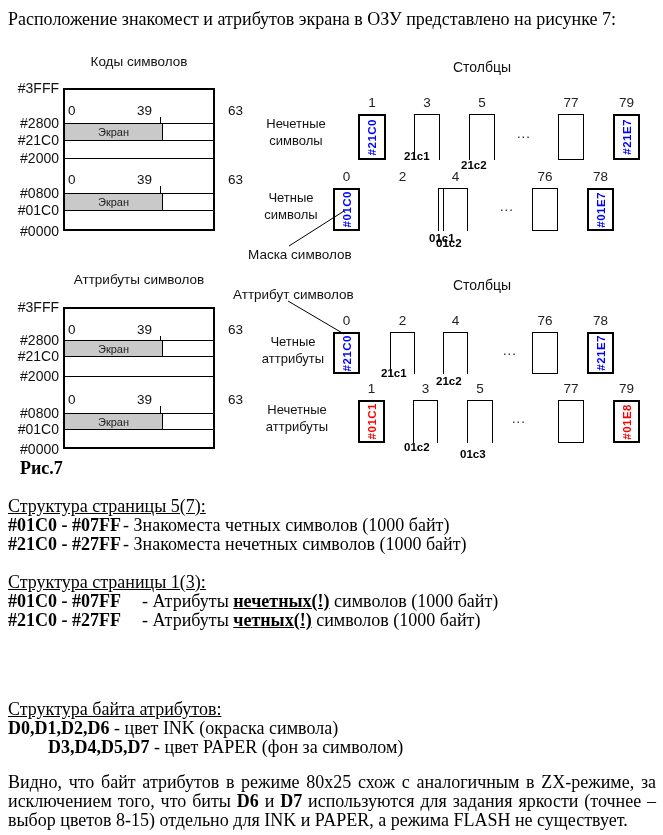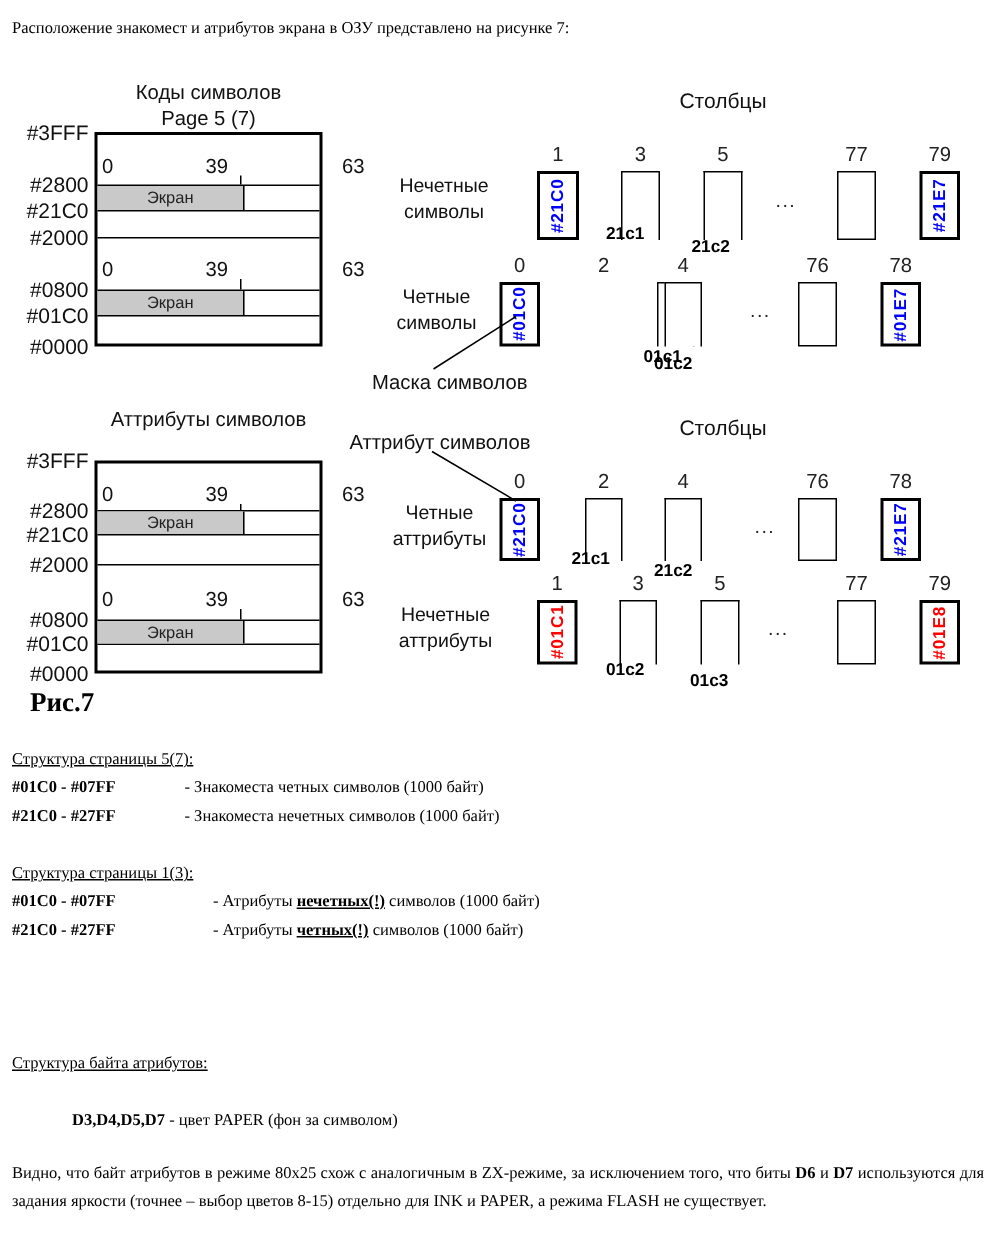--- a/index.html
+++ b/index.html
@@ -1,19 +1,19 @@
 <!DOCTYPE html>
 <html><head>
 <meta charset="utf-8">
 <style>
   html,body{margin:0;padding:0;background:#ffffff;}
   #page{position:relative;width:663px;height:835px;background:#fff;color:#000;
         font-family:"Liberation Serif",serif;overflow:hidden;}
   .abs{position:absolute;}
-  .serif{font-family:"Liberation Serif",serif;font-size:11px;line-height:19px;}
+  .serif{font-family:"Liberation Serif",serif;font-size:18px;line-height:19px;}
   .heading{text-decoration:underline;}
   .addr-line{display:flex;}
   .addr-part{font-weight:bold;}
   .just{text-align:justify;}
   .fig-label{font-family:"Liberation Sans",sans-serif;font-size:13.5px;color:#111;white-space:nowrap;}
   .row-label{font-family:"Liberation Sans",sans-serif;font-size:13px;color:#111;text-align:center;white-space:nowrap;}
   .mem-box{position:absolute;border:2px solid #000;background:#fff;}
   .mem-line{position:absolute;left:0;right:0;height:0;border-top:1px solid #000;}
   .gray-band{position:absolute;left:0;background:#c9c9c9;border-right:1px solid #000;
              display:flex;align-items:center;justify-content:center;
@@ -35,21 +35,20 @@
 </style>
 </head>
 <body>
 
 <div id="page">
 
   <div class="abs serif" style="left:8px;top:10px;width:650px;">Расположение знакомест и атрибутов экрана в ОЗУ представлено на рисунке 7:</div>
 
   <div id="figure" class="abs" style="left:0;top:0;width:663px;height:490px;">
       <div class="fig-label" style="left: 38px; top: 54px; width: 202px; text-align: center; position: absolute;">Коды символов</div>
-      <div class="fig-label" style="left: 38px; top: 71px; width: 202px; text-align: center; position: absolute;">Page 5 (7)</div>
       <div class="mem-box" style="left: 63px; top: 88px; width: 148px; height: 139px;">
         <div class="mem-line" style="top: 33px;"></div>
         <div class="mem-line" style="top: 50px;"></div>
         <div class="mem-line" style="top: 68px;"></div>
         <div class="mem-line" style="top: 103px;"></div>
         <div class="mem-line" style="top: 120px;"></div>
         <div class="gray-band" style="top: 34px; height: 16px; width: 97px; background-color: rgb(201, 201, 201);">
           <span>Экран</span>
         </div>
         <div class="gray-band" style="top: 104px; height: 16px; width: 97px; background-color: rgb(201, 201, 201);">
@@ -211,16 +210,17 @@
     <span class="addr-part" style="width:134px;">#01C0 - #07FF</span>
     <span><span>- Атрибуты </span><span style="font-weight: bold; text-decoration: underline;">нечетных(!)</span><span> символов (1000 байт)</span></span>
   </div>
   <div class="abs serif addr-line" style="left:8px;top:611px;width:650px;">
     <span class="addr-part" style="width:134px;">#21C0 - #27FF</span>
     <span><span>- Атрибуты </span><span style="font-weight: bold; text-decoration: underline;">четных(!)</span><span> символов (1000 байт)</span></span>
   </div>
 
 
   <div class="abs serif heading" style="left:8px;top:700px;">Структура байта атрибутов:</div>
+  <div class="abs serif" style="left:8px;top:719px;width:650px;"><span style="font-weight: bold;">D0,D1,D2,D6</span><span> - цвет INK (окраска символа)</span></div>
   <div class="abs serif" style="left:8px;top:738px;width:650px;margin-left:40px;"><span style="font-weight: bold;">D3,D4,D5,D7</span><span> - цвет PAPER (фон за символом)</span></div>
 
   <div class="abs serif just" style="left:8px;top:773px;width:648px;"><span>Видно, что байт атрибутов в режиме 80x25 схож с аналогичным в ZX-режиме, за исключением того, что биты </span><span style="font-weight: bold;">D6</span><span> и </span><span style="font-weight: bold;">D7</span><span> используются для задания яркости (точнее – выбор цветов 8-15) отдельно для INK и PAPER, а режима FLASH не существует.</span></div>
 </div>
 
 </body></html>

